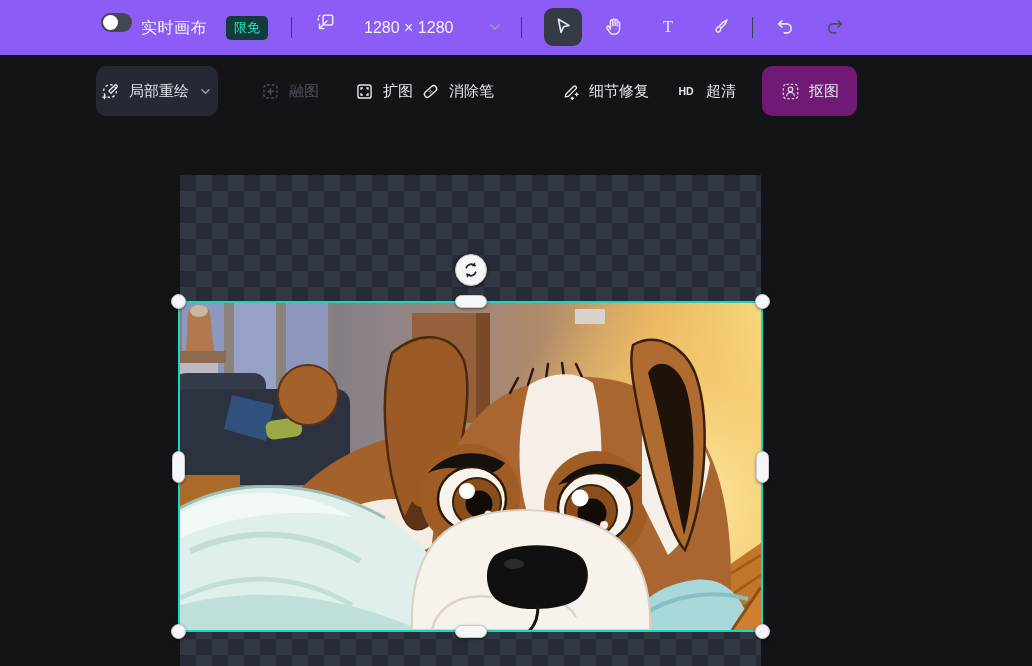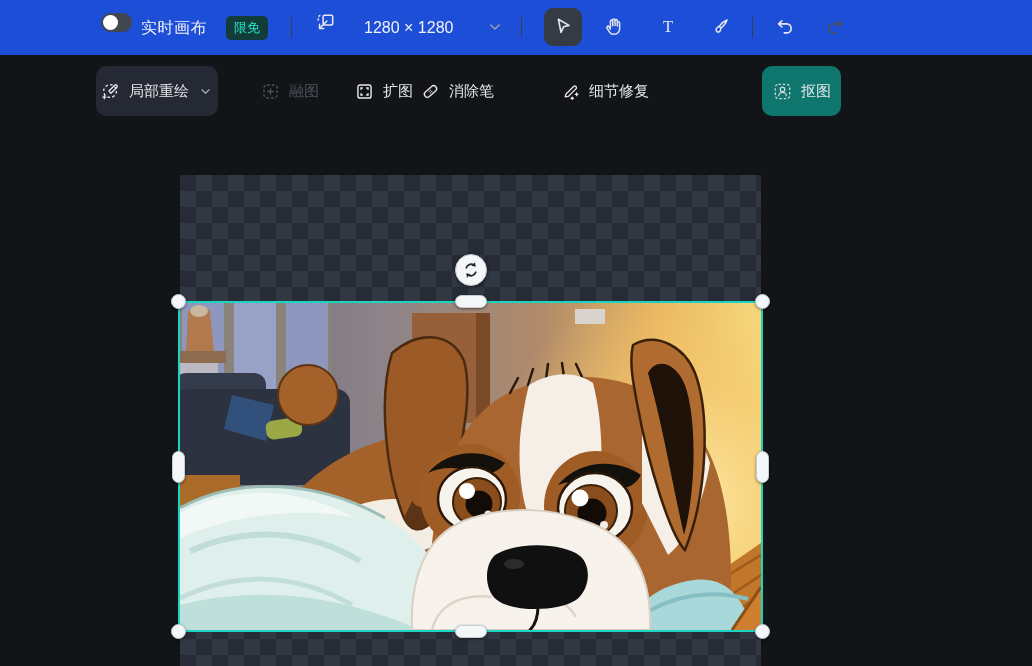--- a/index.html
+++ b/index.html
@@ -7,21 +7,21 @@
   body {
     position: relative;
     background: #131418;
     font-family: "Liberation Sans", sans-serif;
     color: #e9ebef;
     overflow: hidden;
   }
   
   .topbar {
     position: absolute; top:0; left:0; width:1032px; height:55px;
-    background:#1d4ed8;
+    background:#8b5cf6;
   }
   .toggle {
     position:absolute; left:101px; top:13px; width:31px; height:19px;
     border-radius:10px; background:#40474f; cursor:pointer;
   }
   .toggle .knob {
     position:absolute; left:2px; top:2px; width:15px; height:15px;
     border-radius:50%; background:#ffffff;
   }
   .live-label {
@@ -44,21 +44,21 @@
   }
   .tb-tool.active { background:#353b45; }
   
   .edit-toolbar { position:absolute; top:66px; left:0; width:1032px; height:50px; }
   .et-btn {
     position:absolute; top:0; height:50px; border:none; background:transparent;
     display:flex; align-items:center; gap:8px; color:#e3e6ea; font-size:15px;
     border-radius:10px; cursor:pointer; white-space:nowrap;
   }
   .et-btn.boxed { background:#242933; padding:0 4px; }
-  .et-btn.active { background:#0f766e; padding:0 10px; }
+  .et-btn.active { background:#701a75; padding:0 18px; }
   .et-btn.disabled { color:#4d535d; cursor:default; }
   .icon { display:inline-flex; align-items:center; justify-content:center; }
   
   .canvas-area { position:absolute; top:120px; left:0; width:1032px; height:546px; }
   .artboard {
     position:absolute; left:180px; top:55px; width:581px; height:491px;
     background-color:#262b35;
     background-image:
       linear-gradient(45deg,#313844 25%,transparent 25% 75%,#313844 75%),
       linear-gradient(45deg,#313844 25%,transparent 25% 75%,#313844 75%);
@@ -226,20 +226,28 @@
   <button class="et-btn" style="left:560px">
     <span class="icon">
       <svg width="21" height="21" viewBox="0 0 24 24" fill="none" stroke="#e7e9ed" stroke-width="1.5">
         <path d="M6 18 L6.9 14.9 L15.5 6.3 a1.9 1.9 0 0 1 2.7 2.7 L9.6 17.6 L6 18 Z" stroke-linejoin="round"></path>
         <path d="M19 13.6 v3.2 M17.4 15.2 h3.2 M14 18.4 v2.6 M12.7 19.7 h2.6" stroke-linecap="round"></path>
       </svg>
     </span>
     <span>细节修复</span>
   </button>
 
+  <button class="et-btn" style="left:674px">
+    <span class="icon">
+      <svg width="24" height="21" viewBox="0 0 24 24">
+        <text x="12" y="16" text-anchor="middle" font-size="12" font-weight="bold" font-family="Liberation Sans, sans-serif" fill="#e7e9ed">HD</text>
+      </svg>
+    </span>
+    <span>超清</span>
+  </button>
 
   <button class="et-btn active" style="left:762px">
     <span class="icon">
       <svg width="21" height="21" viewBox="0 0 24 24" fill="none" stroke="#cfd3da" stroke-width="1.5">
         <rect x="3.8" y="3.8" width="16.4" height="16.4" rx="3.5" stroke-dasharray="2.8 2.2"></rect>
         <circle cx="12" cy="9.6" r="2.5"></circle>
         <path d="M7.6 17.3 a4.4 4.4 0 0 1 8.8 0"></path>
       </svg>
     </span>
     <span>抠图</span>

